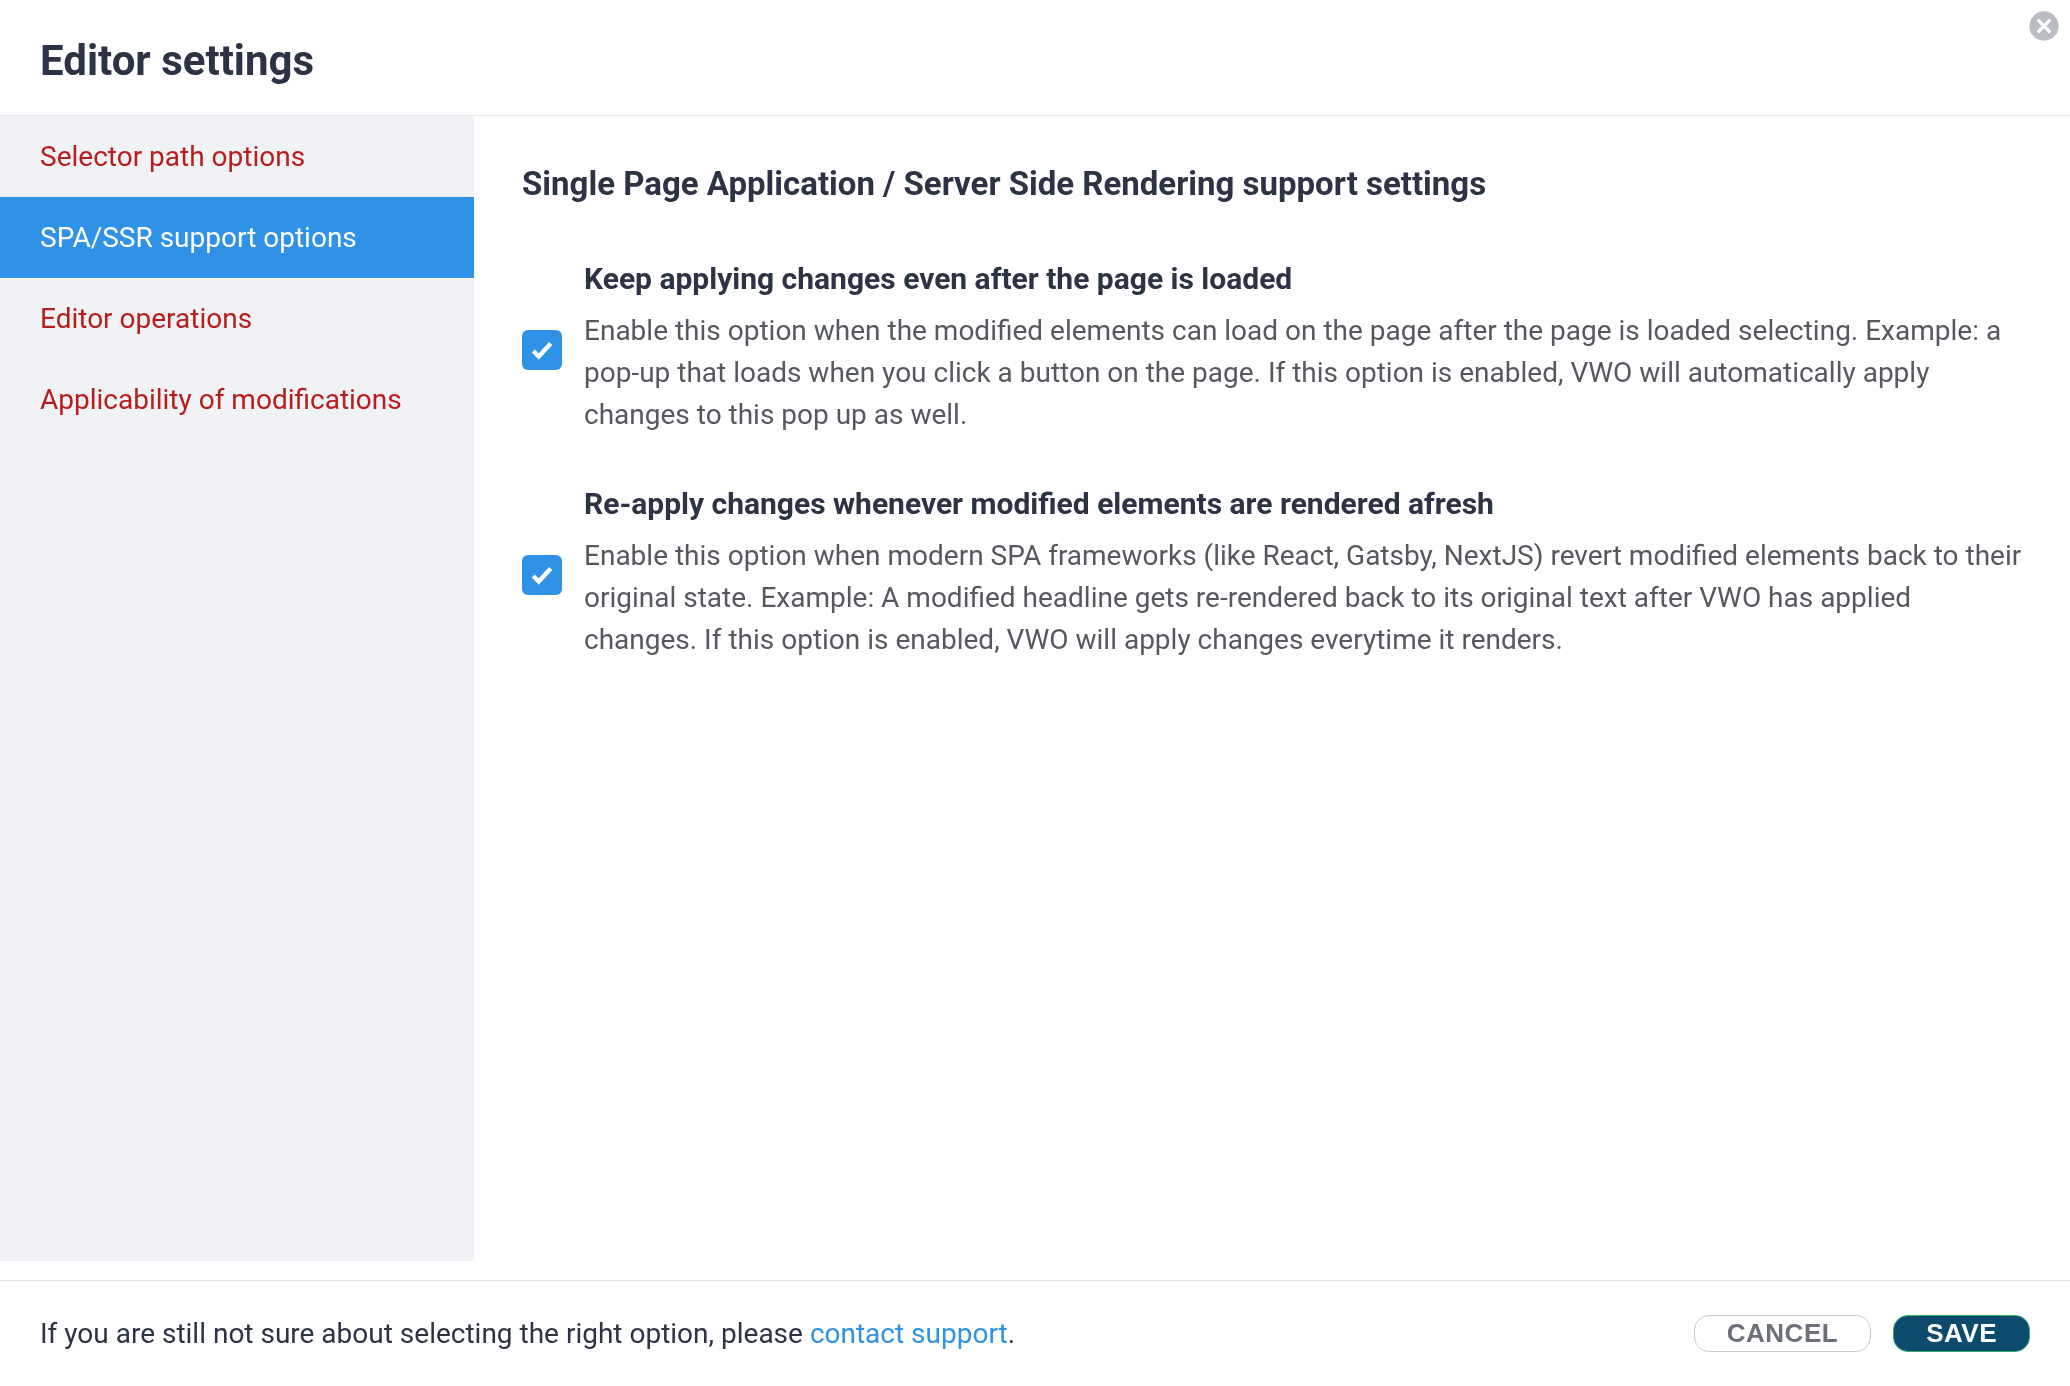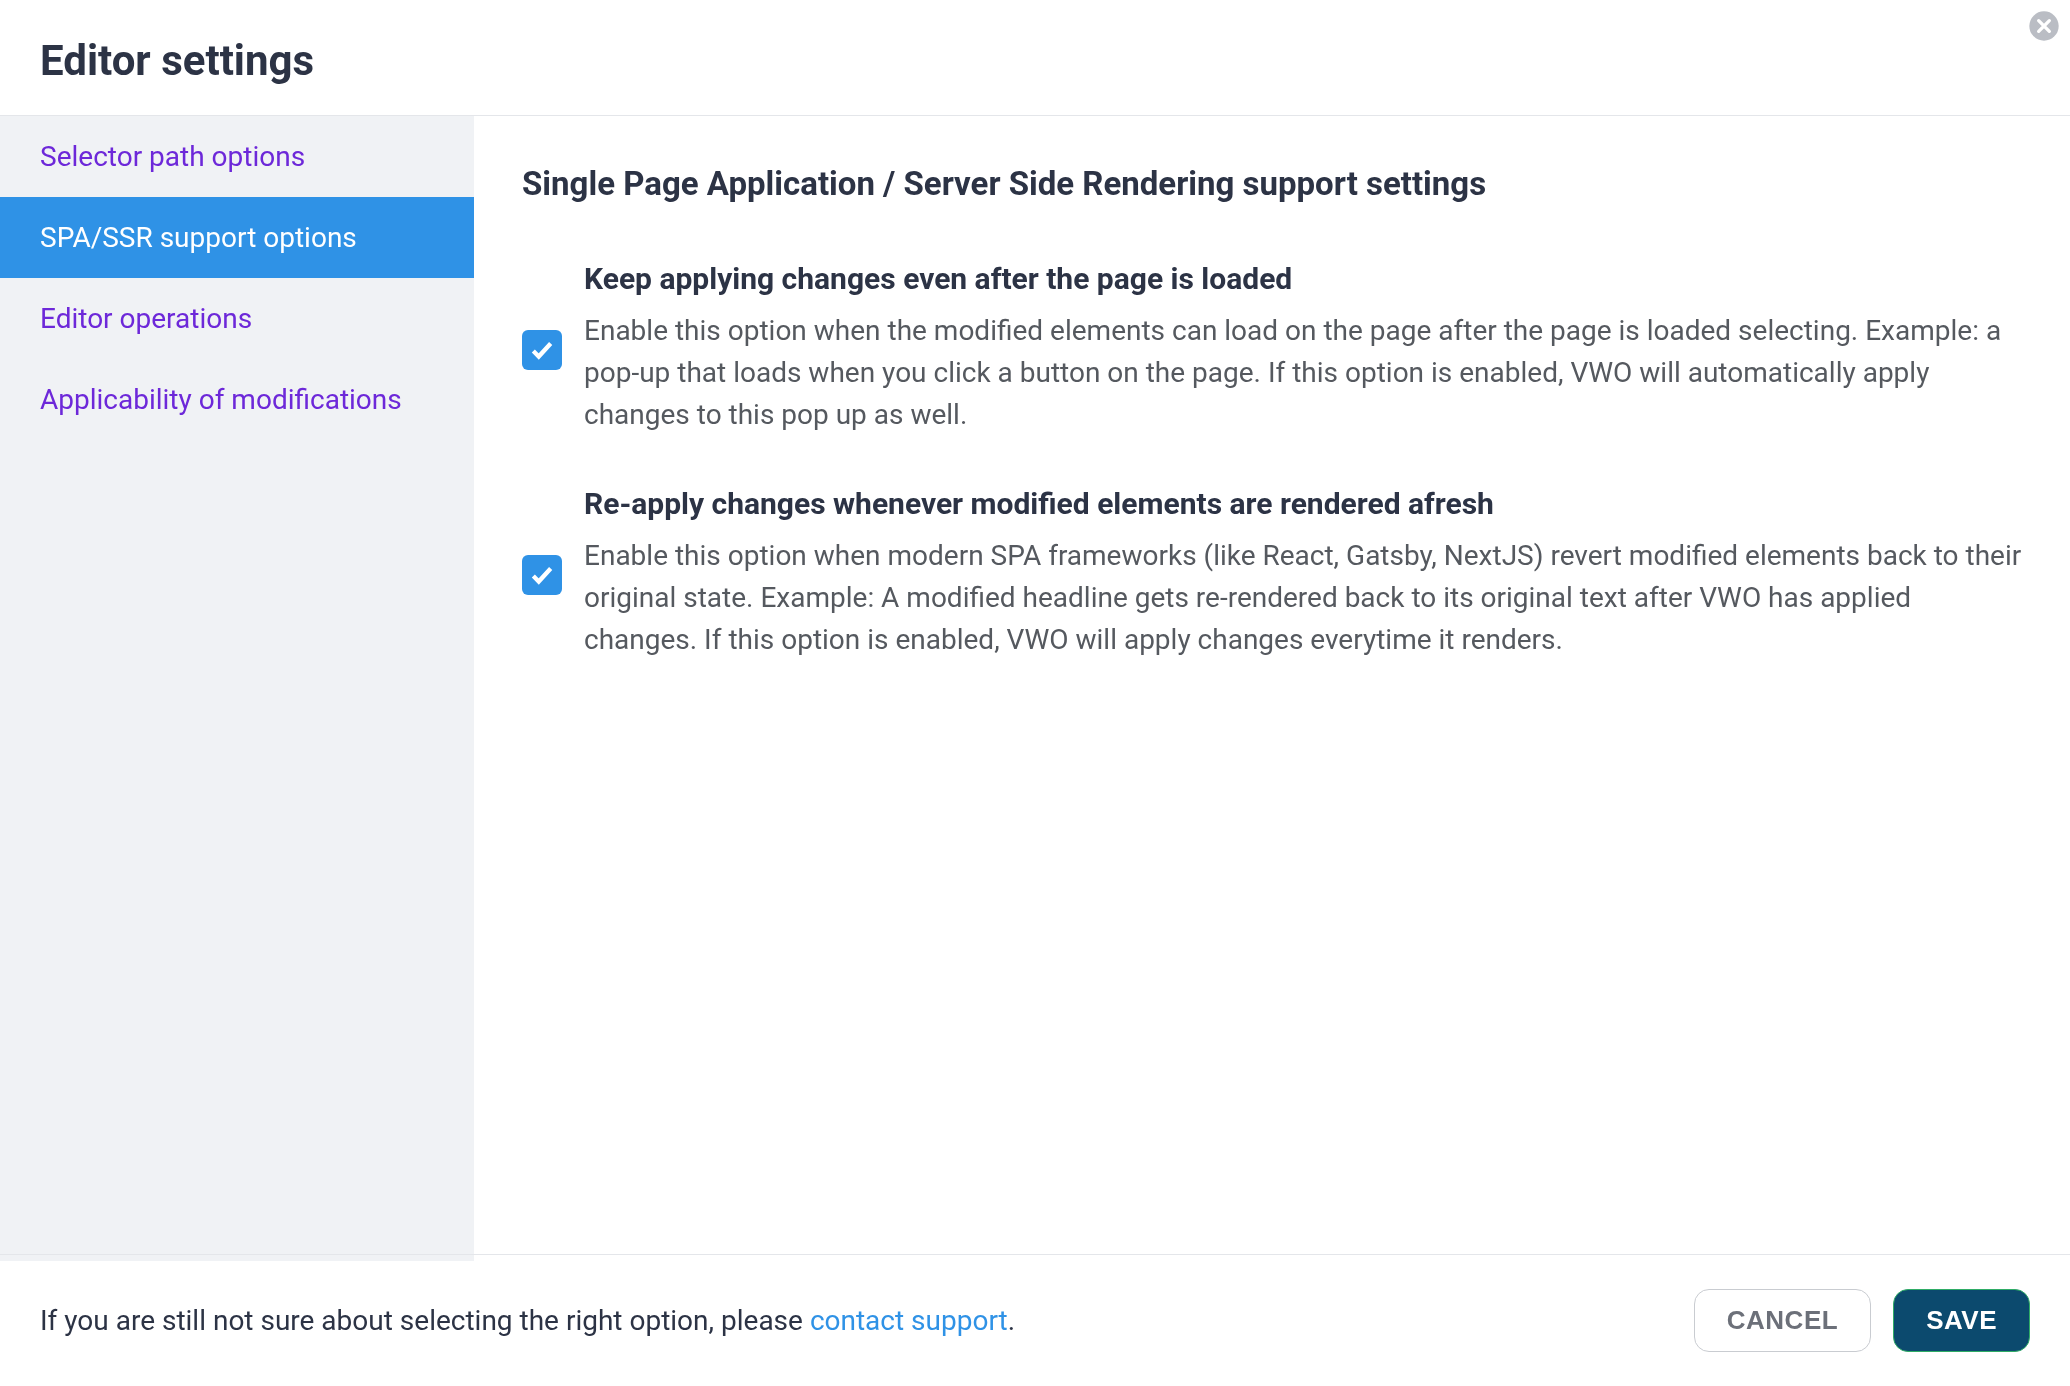--- a/index.html
+++ b/index.html
@@ -47,21 +47,21 @@
       height: 1145px;
     }
     .sidebar {
       width: 474px;
       background: #f0f2f5;
       flex-shrink: 0;
     }
     .sidebar-item {
       padding: 24px 40px;
       font-size: 28px;
-      color: #6d28d9;
+      color: #b91c1c;
       cursor: pointer;
     }
     .sidebar-item.active {
       background: #2f92e6;
       color: #fff;
     }
     .main {
       flex: 1;
       padding: 48px 40px 40px 48px;
     }
@@ -128,21 +128,21 @@
     }
     .footer-link {
       color: #2f92e6;
       cursor: pointer;
     }
     .footer-buttons {
       display: flex;
       gap: 22px;
     }
     .btn {
-      padding: 15px 32px;
+      padding: 2px 32px;
       font-size: 26px;
       font-weight: 600;
       border-radius: 15px;
       cursor: pointer;
       letter-spacing: 0.5px;
     }
     .btn-cancel {
       background: #fff;
       border: 1.5px solid #c9ccd1;
       color: #6c7079;

